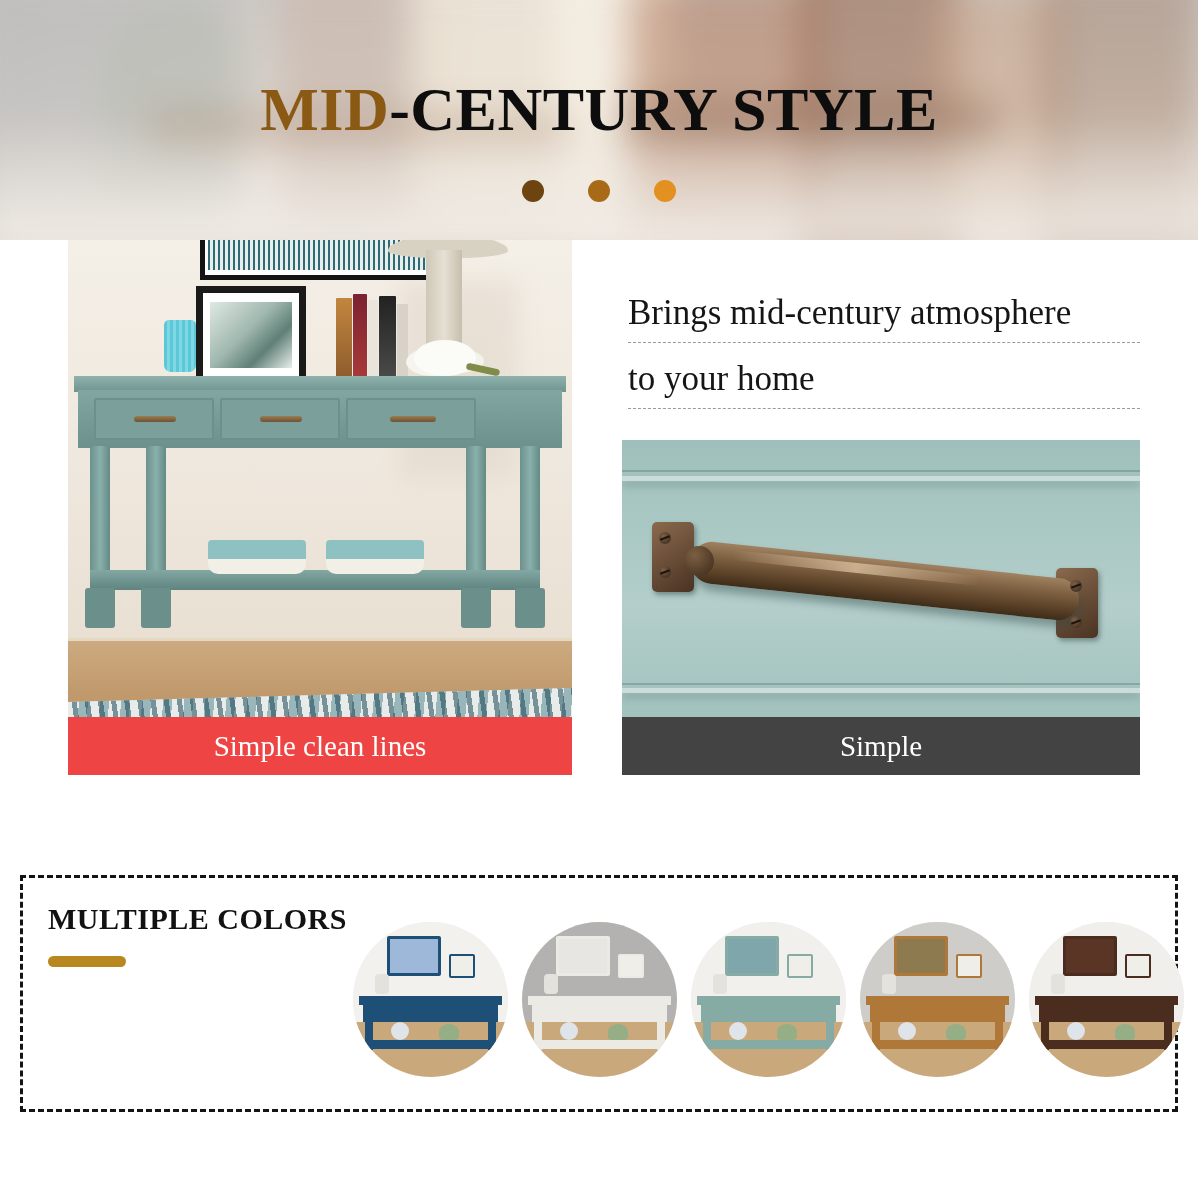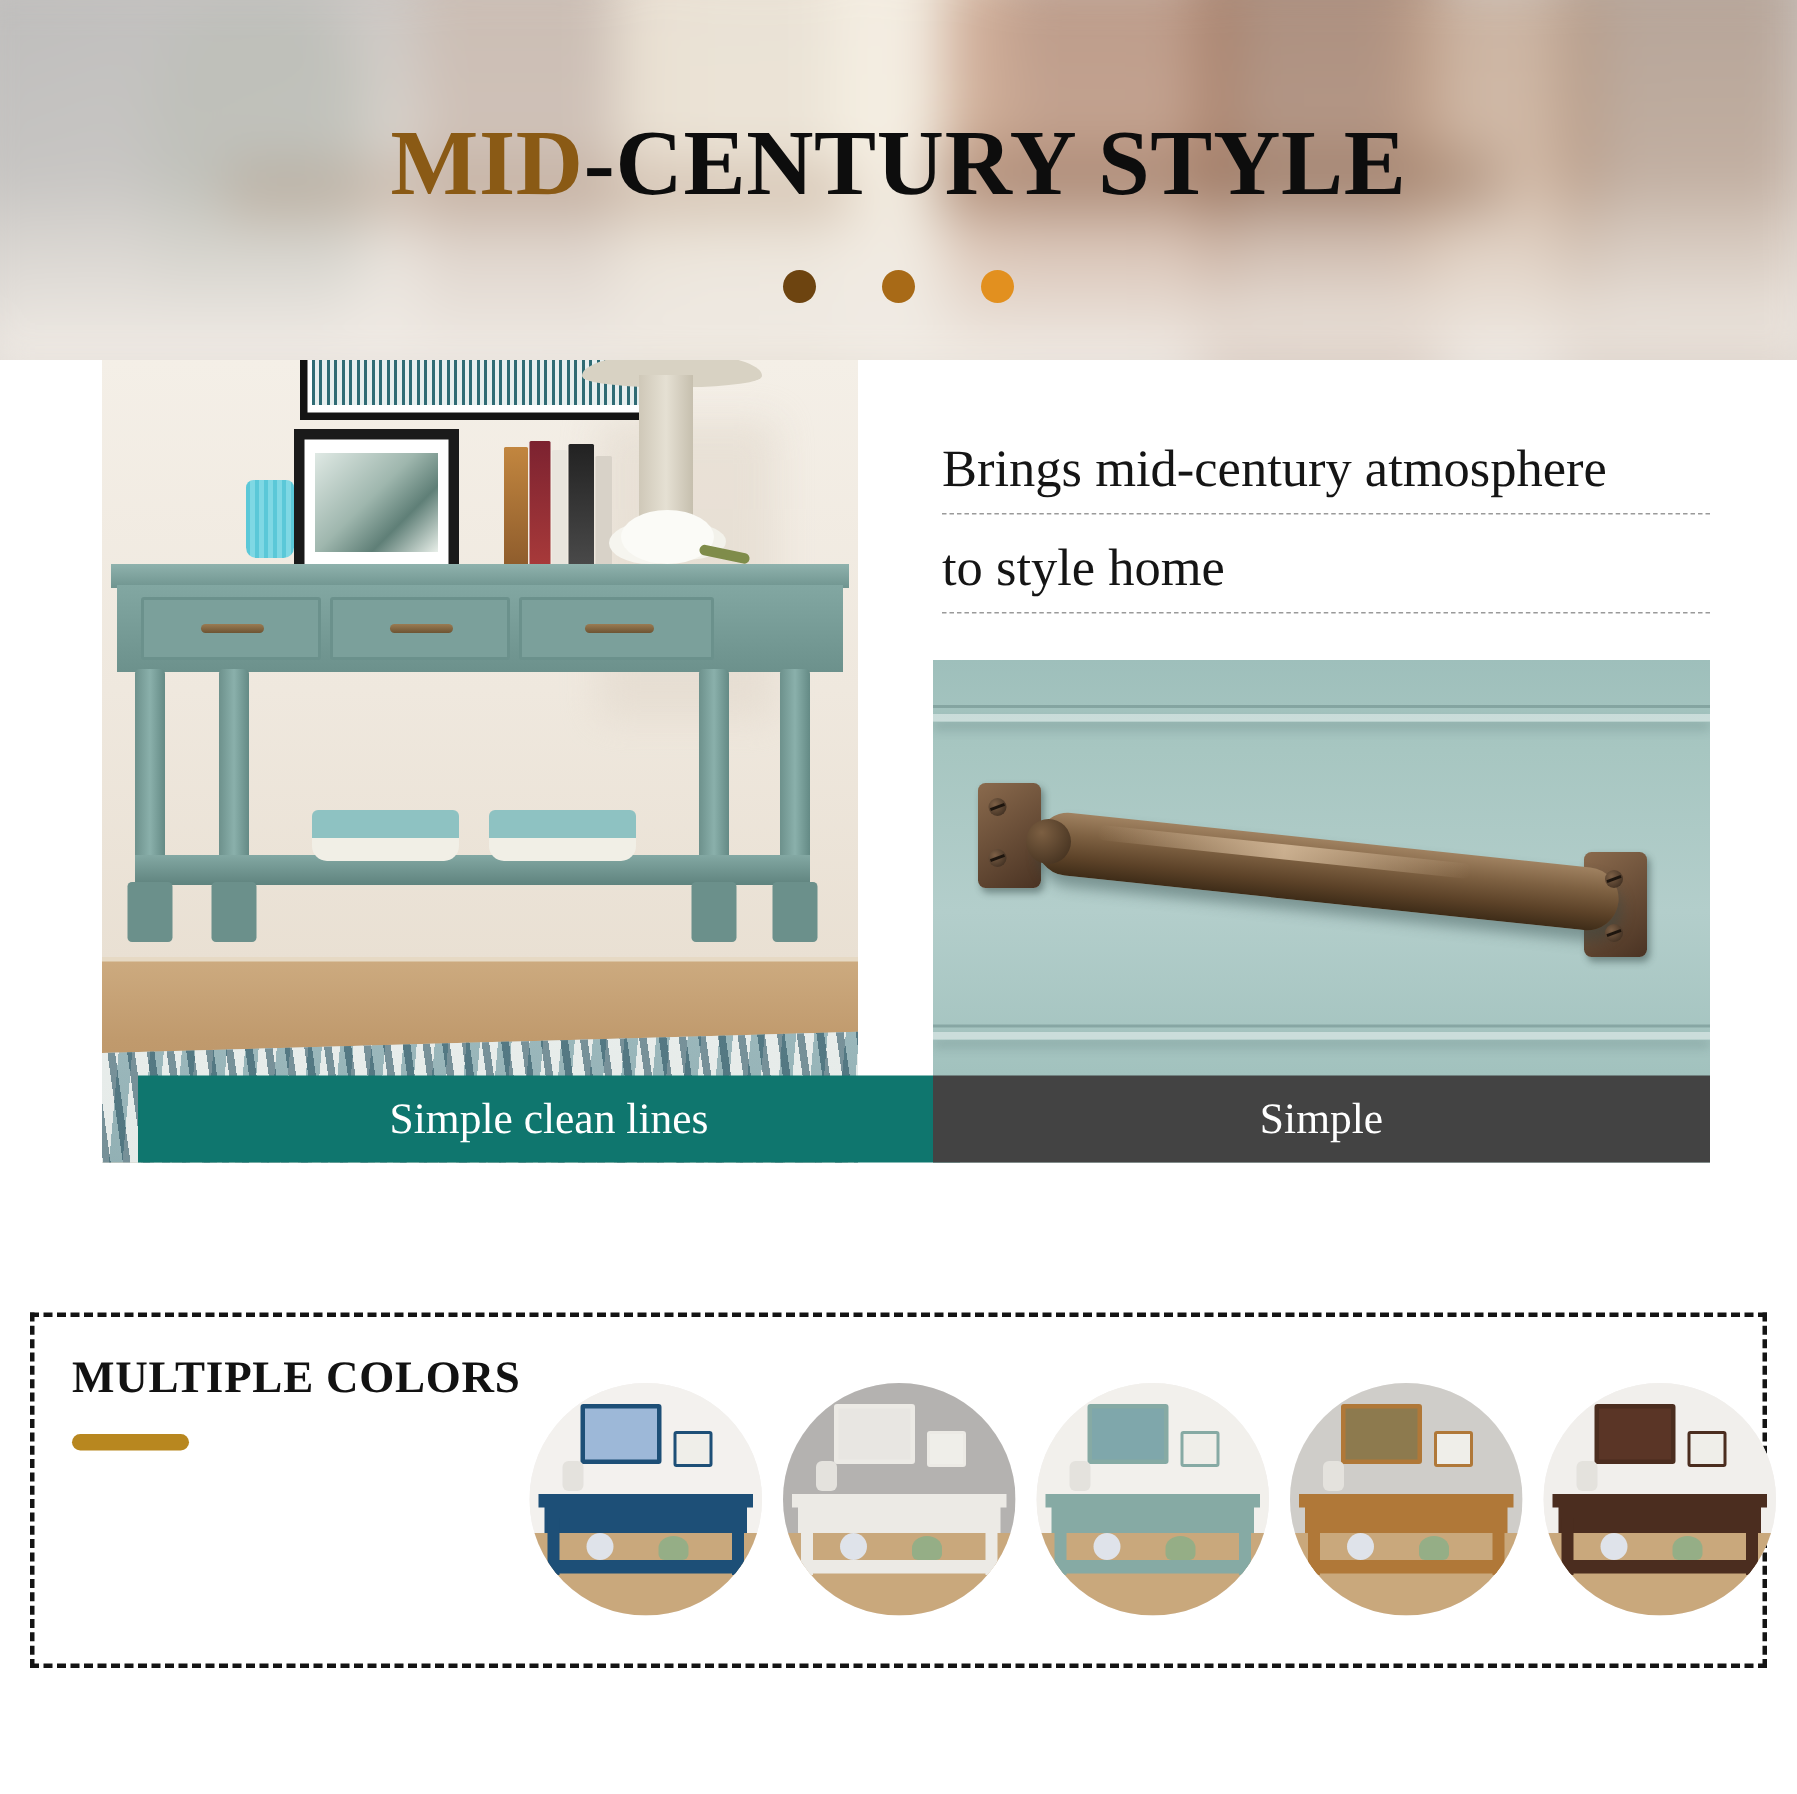--- a/index.html
+++ b/index.html
@@ -157,21 +157,21 @@
     background:linear-gradient(90deg,rgba(224,198,166,0),rgba(224,198,166,.75),rgba(224,198,166,0));
     border-radius:6px; }
   .knuckle { position:absolute; left:62px; top:106px; width:30px; height:30px; border-radius:50%;
     background:radial-gradient(circle at 35% 30%,#7c5f42,#3b2a1a); }
 
   
   .caption {
     position:absolute; height:58px; line-height:58px; text-align:center;
     color:#ffffff; font-size:29px;
   }
-  .cap-left { left:68px; top:717px; width:548px; background:#0f766e;margin-left:24px; }
+  .cap-left { left:68px; top:717px; width:504px; background:#ef4444; }
   .cap-right { left:622px; top:717px; width:518px; background:#434343; }
 
   
   .bottom {
     position:absolute; left:20px; top:875px; width:1158px; height:237px;
     border:3px dashed #141414; background:#ffffff;
   }
   .mc-title { position:absolute; left:25px; top:24px; font-size:30px; font-weight:bold; color:#121212; letter-spacing:.5px; }
   .mc-rule { position:absolute; left:25px; top:78px; width:78px; height:11px; background:#b8871f; border-radius:6px; }
   .mc-body { position:absolute; left:20px; top:128px; width:330px; font-size:23px; color:#151515; line-height:1.9; }
@@ -259,21 +259,21 @@
   <div class="foot ft3"></div>
     <div class="foot ft4"></div>
   <div class="pr rug"></div>
 </div>
 
 <div class="caption cap-left">Simple clean lines</div>
 
 <div class="rtext">
   <div class="rline">Brings mid-century atmosphere</div>
   <div class="rdash"></div>
-  <div class="rline">to style home</div>
+  <div class="rline">to your home</div>
   <div class="rdash"></div>
 </div>
 
 <div class="photo-handle">
   <div class="ph hpanel"></div>
   <div class="gr-dark grd1"></div>
   <div class="groove gr1"></div>
   <div class="gr-dark grd2"></div>
   <div class="groove gr2"></div>
   <div class="ph handle-wrap">

